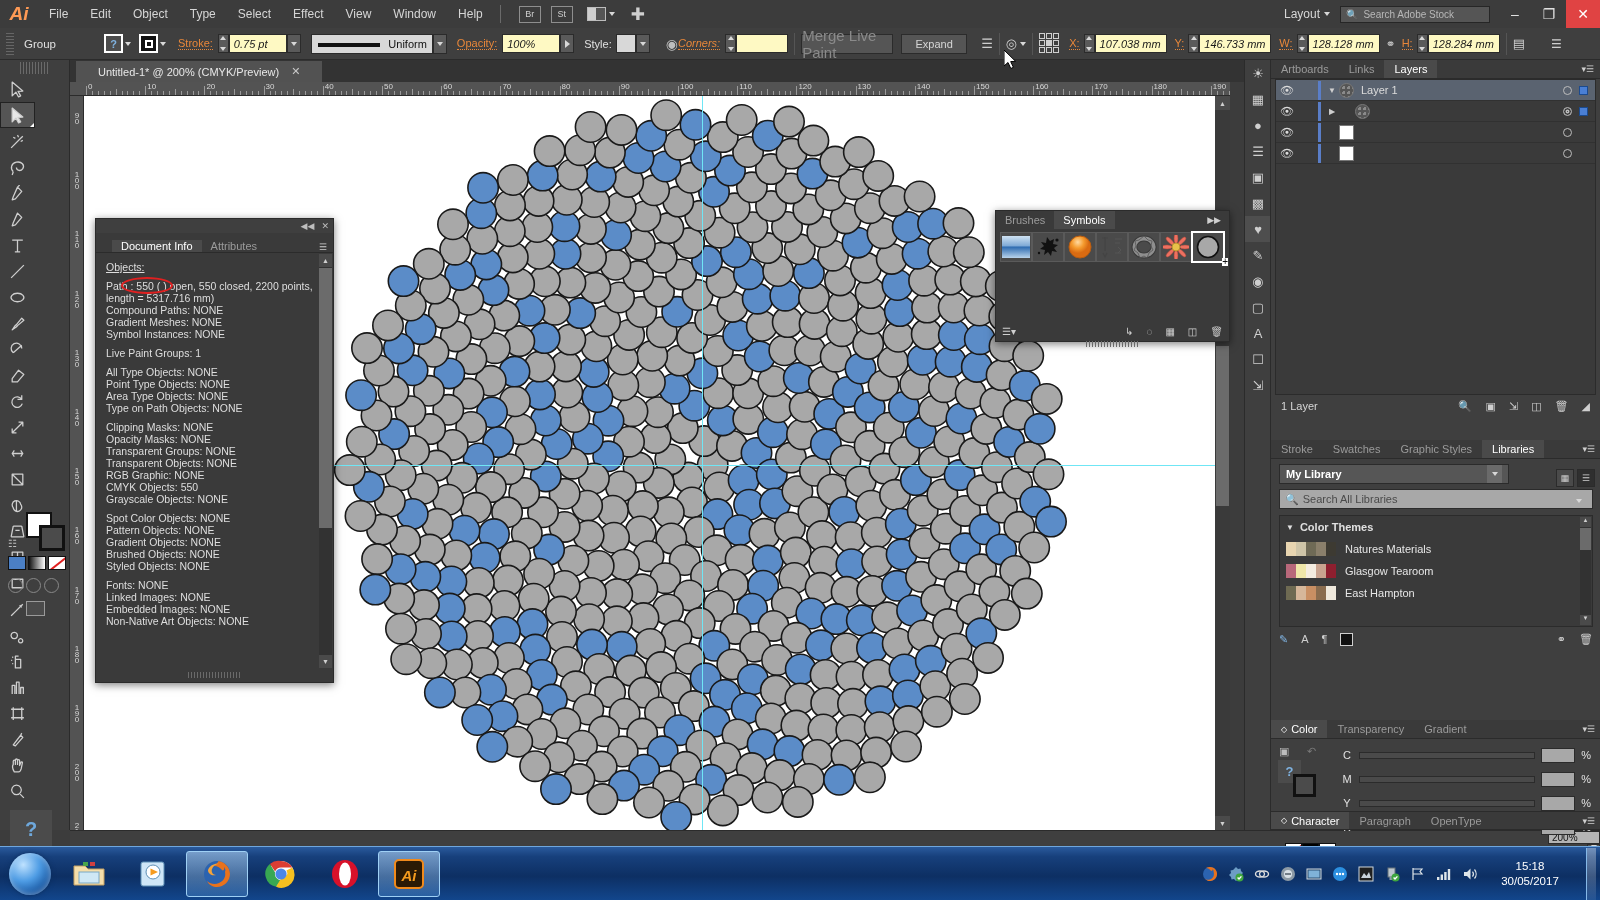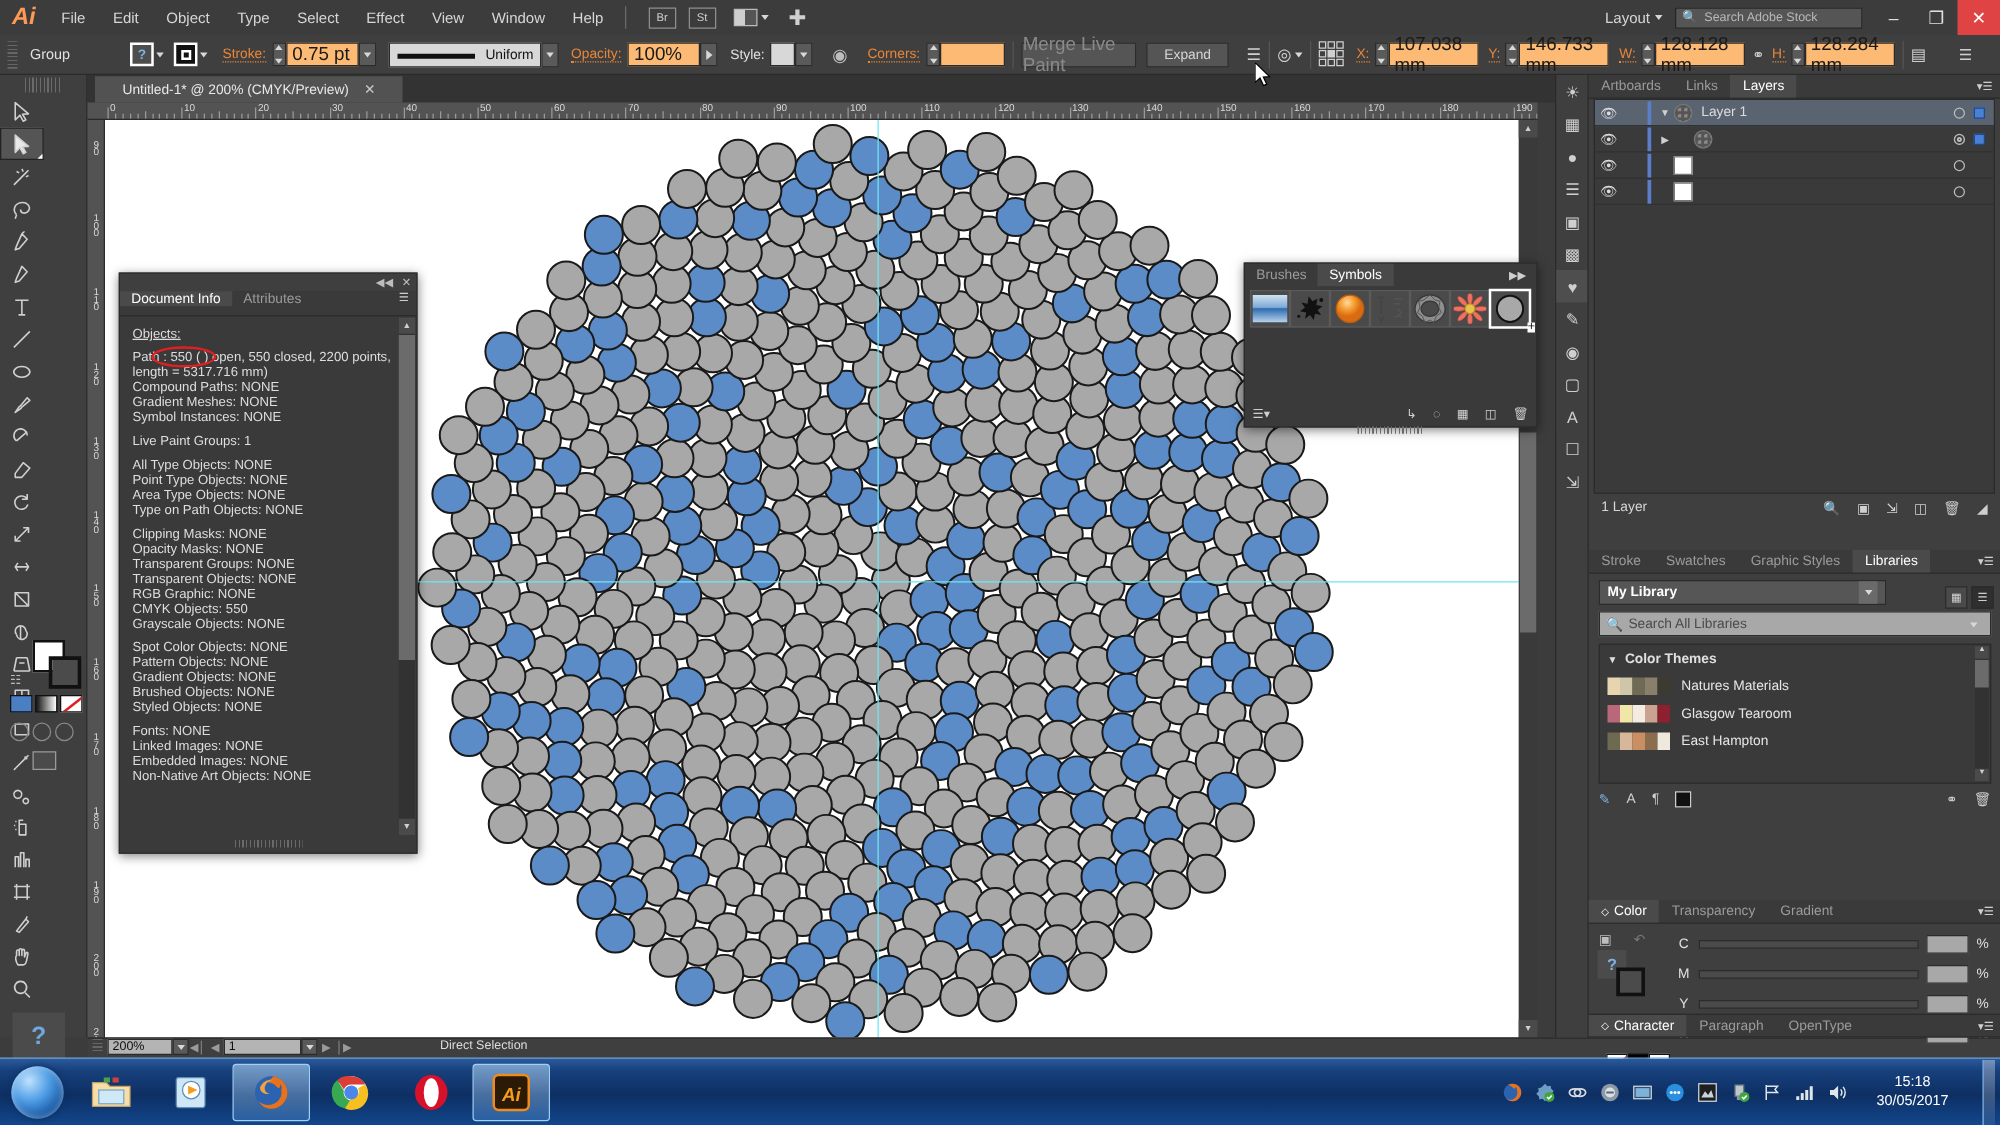--- a/index.html
+++ b/index.html
@@ -5,22 +5,22 @@
   * { box-sizing: border-box; margin:0; padding:0; }
   html,body { width:1600px; height:900px; overflow:hidden;
     font-family:"Liberation Sans", sans-serif; font-size:11px; color:#d0d0d0;
     background:#3c3c3c; -webkit-font-smoothing:antialiased; }
   .app { position:relative; width:1600px; height:900px; }
 
   
   .bar { background:#3f3f3f; }
   .btn { background:#555; border:1px solid #2b2b2b; color:#d6d6d6;
          display:flex; align-items:center; justify-content:center; cursor:default; }
-  .fld { background:#fdba74; color:#1a1a1a; border:1px solid #2b2b2b;
-         display:flex; align-items:center; padding:0 4px; font-size:15px; }
+  .fld { background:#fef9c3; color:#1a1a1a; border:1px solid #2b2b2b;
+         display:flex; align-items:center; padding:0 4px; font-size:11px;font-style:italic; }
   .lbl-o { color:#e8873a; font-size:11px; }
   .dotted { border-bottom:1px dotted #e8873a; }
   .spin { width:11px; background:#5a5a5a; border:1px solid #2b2b2b;
           display:flex; flex-direction:column; justify-content:space-between; }
   .spin i { display:block; width:0;height:0;margin:1px auto;
             border-left:3px solid transparent;border-right:3px solid transparent;}
   .spin i.u { border-bottom:4px solid #d8d8d8; }
   .spin i.d { border-top:4px solid #d8d8d8; }
   .arrw { width:0;height:0;border-left:3px solid transparent;
           border-right:3px solid transparent;border-top:4px solid #d8d8d8; }
@@ -99,36 +99,36 @@
      background:#3a3a3a; }
   #scroll-v .thumb { position:absolute; left:1px; top:250px; width:13px; height:160px;
      background:#6b6b6b; }
   #scroll-h { position:absolute; bottom:54px; left:495px; width:720px; height:14px;
      background:#3a3a3a; }
   #scroll-h .thumb { position:absolute; top:1px; left:350px; width:56px; height:12px;
      background:#6b6b6b; }
 
   
   #statusbar { position:absolute; bottom:54px; left:70px; width:1530px; height:16px;
-     background:#3f3f3f; border-top:1px solid #2b2b2b; display:flex; align-items:flex-start;
-     font-size:10px; color:#dcdcdc; }
+     background:#3f3f3f; border-top:1px solid #2b2b2b; display:flex; align-items:flex-end;
+     font-size:10px; color:#dcdcdc;flex-direction:column; }
   #statusbar .zf { width:52px;height:13px;background:#b4b4b4;color:#111;
      display:flex;align-items:center;padding:0 3px;border:1px solid #2b2b2b; }
   #statusbar .pg { width:62px;height:13px;background:#b4b4b4;color:#111;
      display:flex;align-items:center;padding:0 3px;border:1px solid #2b2b2b; }
   .navbtn { width:14px;height:13px;display:flex;align-items:center;
      justify-content:center;color:#9a9a9a;font-size:9px; }
 
   
   #docinfo { position:absolute; left:95px; top:218px; width:239px; height:465px;
      background:#3a3a3a; border:1px solid #2b2b2b; box-shadow:0 2px 8px rgba(0,0,0,.5); }
   #docinfo .ptop { height:14px;background:#3f3f3f;display:flex;align-items:center;
      justify-content:flex-end;padding-right:4px;gap:7px;color:#bdbdbd;font-size:9px; }
   #docinfo .ptabs { height:20px; display:flex; border-bottom:1px solid #2b2b2b;
-     background:#3a3a3a; align-items:flex-start; }
+     background:#3a3a3a; align-items:flex-end;padding-left:16px; }
   #docinfo .ptab { padding:0 9px; display:flex; align-items:center; font-size:11px;
      color:#9b9b9b; background:#3a3a3a; }
   #docinfo .ptab.act { background:#4a4a4a; color:#fff; }
   #docinfo .menuico { margin-left:auto; padding-right:6px; display:flex;
      align-items:center; color:#cfcfcf; font-size:9px; }
   #docinfo .body { padding:8px 10px; font-size:10.5px; line-height:12px;
      color:#dedede; position:relative; }
   #docinfo .blank { height:7px; }
   #docinfo .dscroll { position:absolute; right:1px; top:35px; width:13px; bottom:14px;
      background:#323232; }
@@ -352,21 +352,21 @@
       </div>
 
     <div style="margin-left:10px;font-size:11px;color:#e0e0e0;">Style:</div>
     <div style="width:20px;height:19px;background:#d8d8d8;border:1px solid #2b2b2b;margin-left:4px;"></div>
     <div style="width:14px;height:19px;background:#5a5a5a;border:1px solid #2b2b2b;display:flex;align-items:center;justify-content:center;">
         <span class="arrw"></span>
       </div>
 
     <div style="margin-left:16px;color:#bdbdbd;font-size:14px;">◉</div>
 
-    <div class="lbl-o dotted" style="margin-left:16px;">Corners:</div>
+    <div class="lbl-o dotted" style="font-style:italic;">Corners:</div>
     <div class="spin" style="height:19px;margin-left:5px;">
         <i class="u"></i>
         <i class="d"></i>
       </div>
     <div class="fld" style="width:52px;height:19px;"></div>
 
     <div class="sep"></div>
     <div class="btn" style="width:92px;height:20px;color:#8a8a8a;font-size:15px;">Merge Live Paint</div>
     <div class="btn" style="width:66px;height:20px;margin-left:8px;font-size:11px;">Expand</div>
     <div style="margin-left:14px;color:#cfcfcf;font-size:13px;">☰</div>

